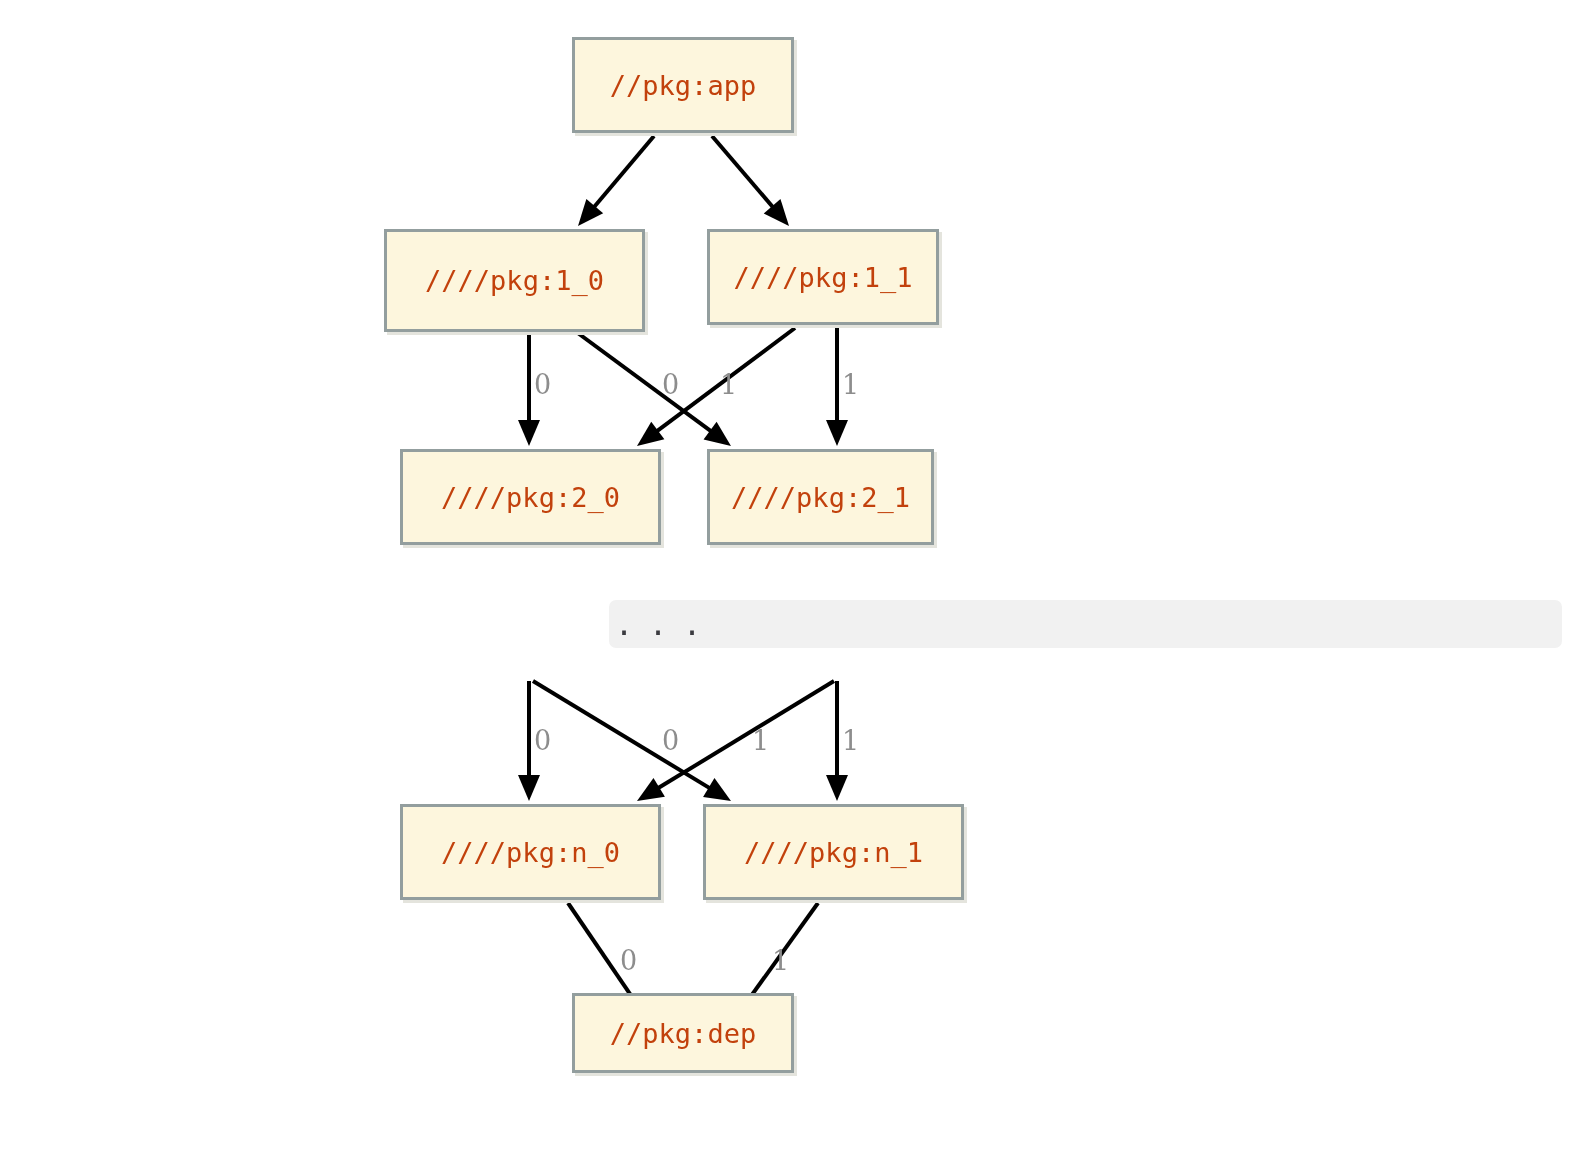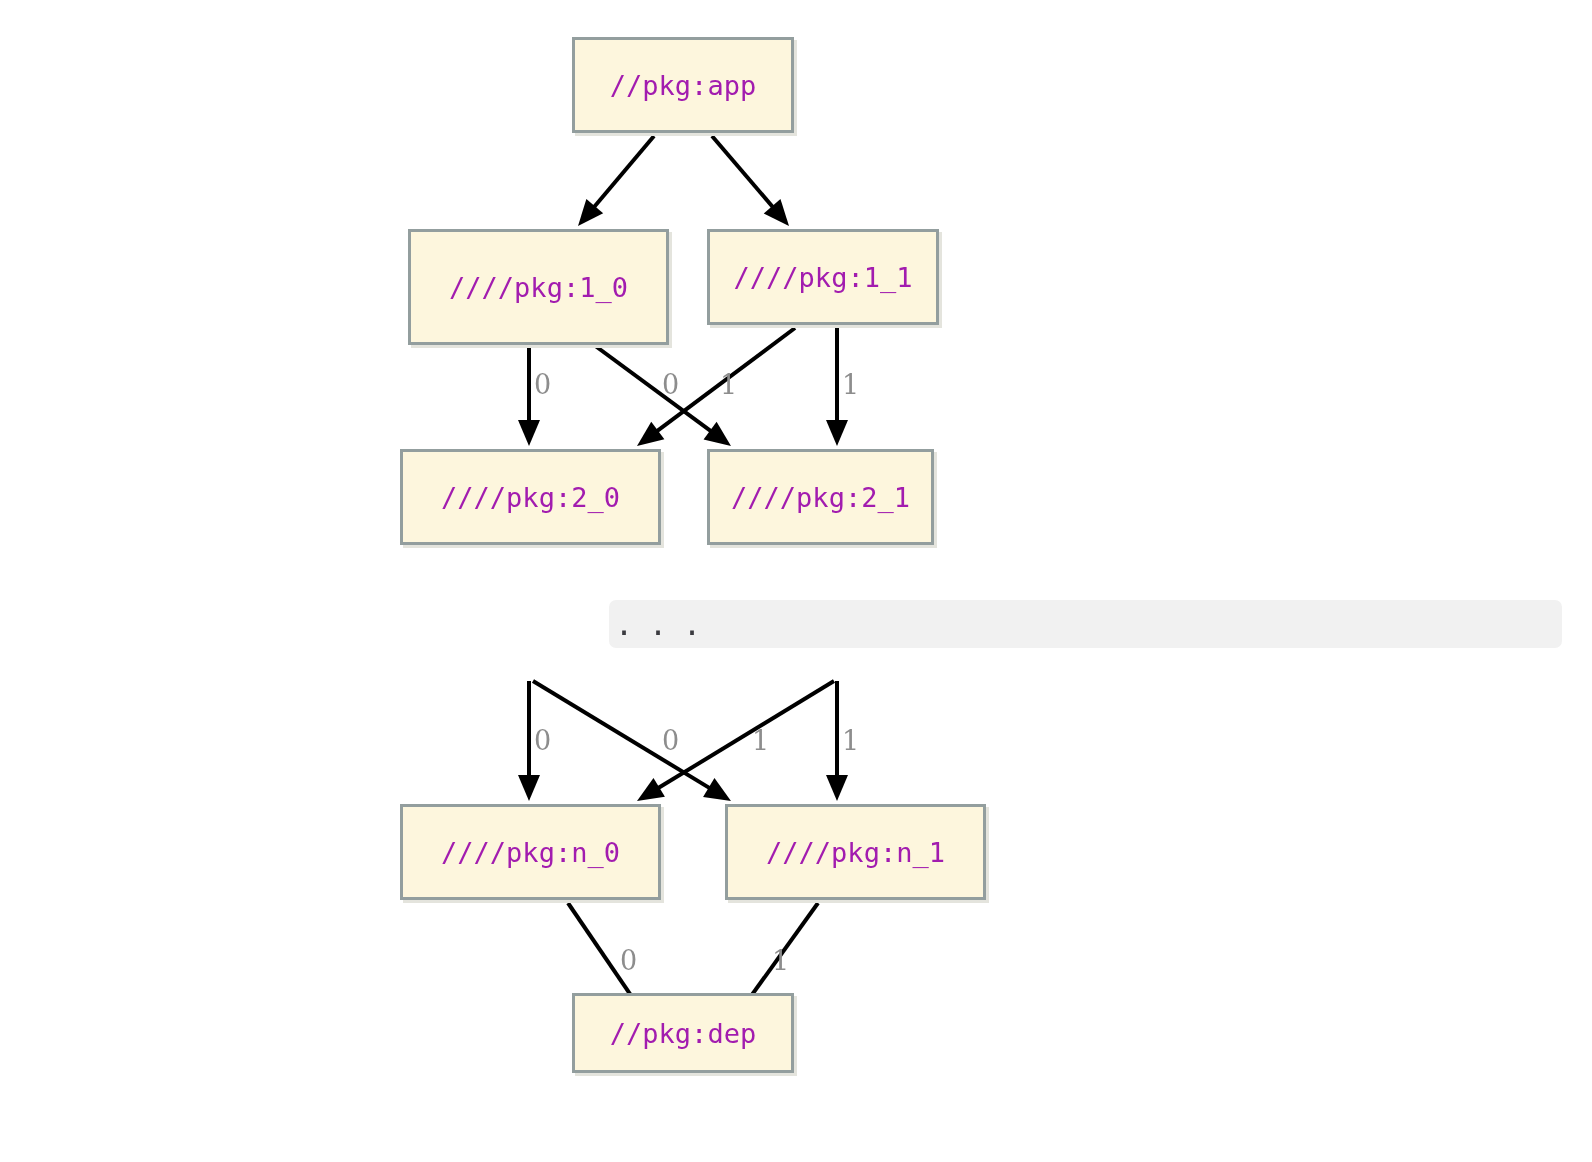--- a/index.html
+++ b/index.html
@@ -31,21 +31,21 @@
     border: 3px solid #939e9e;
     box-shadow: 3px 3px 0 0 #e4e4dd;
     display: flex;
     align-items: center;
     justify-content: center;
     z-index: 3;
   }
   .node-label {
     font-family: "DejaVu Sans Mono", monospace;
     font-size: 27px;
-    color: #a21caf;
+    color: #c2410c;
     letter-spacing: 0px;
     white-space: nowrap;
     font-weight: 400;
   }
   .ellipsis-band {
     position: absolute;
     background: #f1f1f1;
     border-radius: 7px;
     z-index: 1;
     display: flex;
@@ -116,36 +116,36 @@
   </svg>
 
   <div class="ellipsis-band" style="left: 609px; top: 600px; width: 953px; height: 48px; background: rgb(241, 241, 241);">
     <span class="ellipsis-text">...</span>
   </div>
 
   <div id="nodes-layer">
       <div class="node-box" style="left: 572px; top: 37px; width: 222px; height: 96px; background: rgb(253, 246, 221); border-color: rgb(147, 158, 158); box-shadow: rgb(228, 228, 221) 3px 3px 0px 0px;">
         <span class="node-label">//pkg:app</span>
       </div>
-      <div class="node-box" style="left: 408px; top: 229px; width: 261px; height: 116px; background: rgb(253, 246, 221); border-color: rgb(147, 158, 158); box-shadow: rgb(228, 228, 221) 3px 3px 0px 0px;">
+      <div class="node-box" style="left: 384px; top: 229px; width: 261px; height: 103px; background: rgb(253, 246, 221); border-color: rgb(147, 158, 158); box-shadow: rgb(228, 228, 221) 3px 3px 0px 0px;">
         <span class="node-label">////pkg:1_0</span>
       </div>
       <div class="node-box" style="left: 707px; top: 229px; width: 232px; height: 96px; background: rgb(253, 246, 221); border-color: rgb(147, 158, 158); box-shadow: rgb(228, 228, 221) 3px 3px 0px 0px;">
         <span class="node-label">////pkg:1_1</span>
       </div>
       <div class="node-box" style="left: 400px; top: 449px; width: 261px; height: 96px; background: rgb(253, 246, 221); border-color: rgb(147, 158, 158); box-shadow: rgb(228, 228, 221) 3px 3px 0px 0px;">
         <span class="node-label">////pkg:2_0</span>
       </div>
       <div class="node-box" style="left: 707px; top: 449px; width: 227px; height: 96px; background: rgb(253, 246, 221); border-color: rgb(147, 158, 158); box-shadow: rgb(228, 228, 221) 3px 3px 0px 0px;">
         <span class="node-label">////pkg:2_1</span>
       </div>
       <div class="node-box" style="left: 400px; top: 804px; width: 261px; height: 96px; background: rgb(253, 246, 221); border-color: rgb(147, 158, 158); box-shadow: rgb(228, 228, 221) 3px 3px 0px 0px;">
         <span class="node-label">////pkg:n_0</span>
       </div>
-      <div class="node-box" style="left: 725px; top: 804px; width: 261px; height: 96px; background: rgb(253, 246, 221); border-color: rgb(147, 158, 158); box-shadow: rgb(228, 228, 221) 3px 3px 0px 0px;">
+      <div class="node-box" style="left: 703px; top: 804px; width: 261px; height: 96px; background: rgb(253, 246, 221); border-color: rgb(147, 158, 158); box-shadow: rgb(228, 228, 221) 3px 3px 0px 0px;">
         <span class="node-label">////pkg:n_1</span>
       </div>
       <div class="node-box" style="left: 572px; top: 993px; width: 222px; height: 80px; background: rgb(253, 246, 221); border-color: rgb(147, 158, 158); box-shadow: rgb(228, 228, 221) 3px 3px 0px 0px;">
         <span class="node-label">//pkg:dep</span>
       </div>
     </div>
   <div id="edge-labels-layer">
       <div class="edge-label" style="left: 534px; top: 371px; color: rgb(141, 141, 141);">0</div>
       <div class="edge-label" style="left: 662px; top: 371px; color: rgb(141, 141, 141);">0</div>
       <div class="edge-label" style="left: 720px; top: 371px; color: rgb(141, 141, 141);">1</div>

